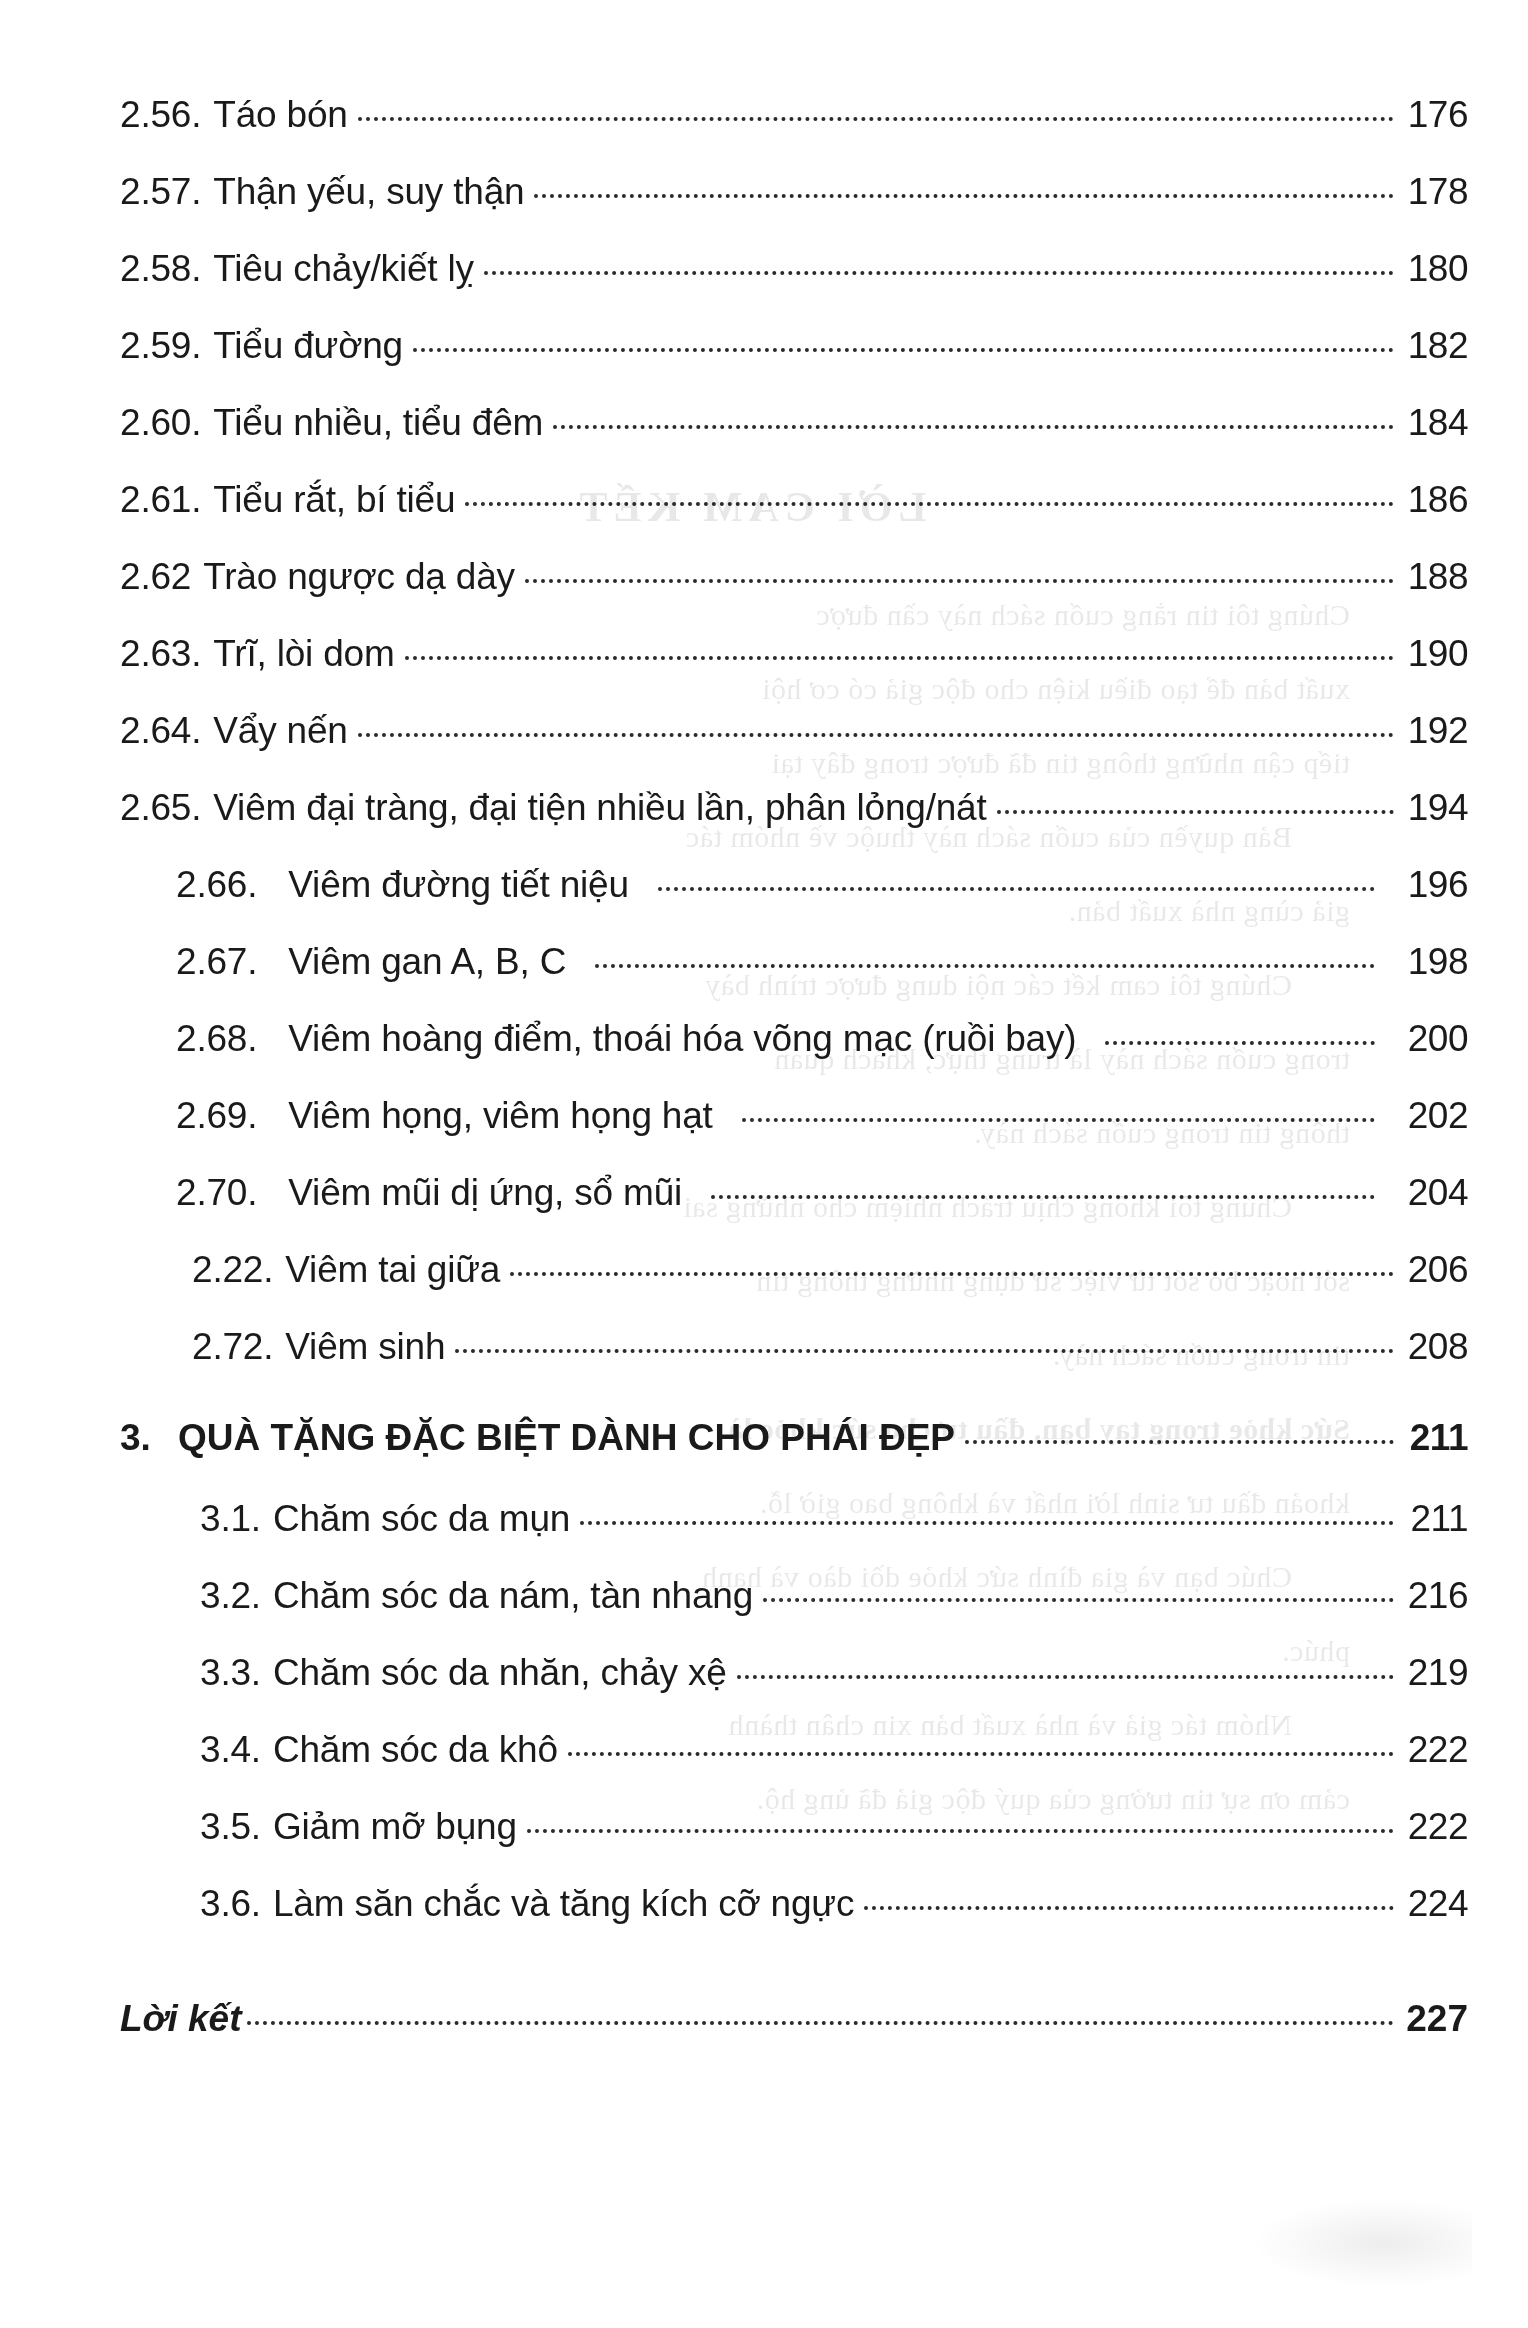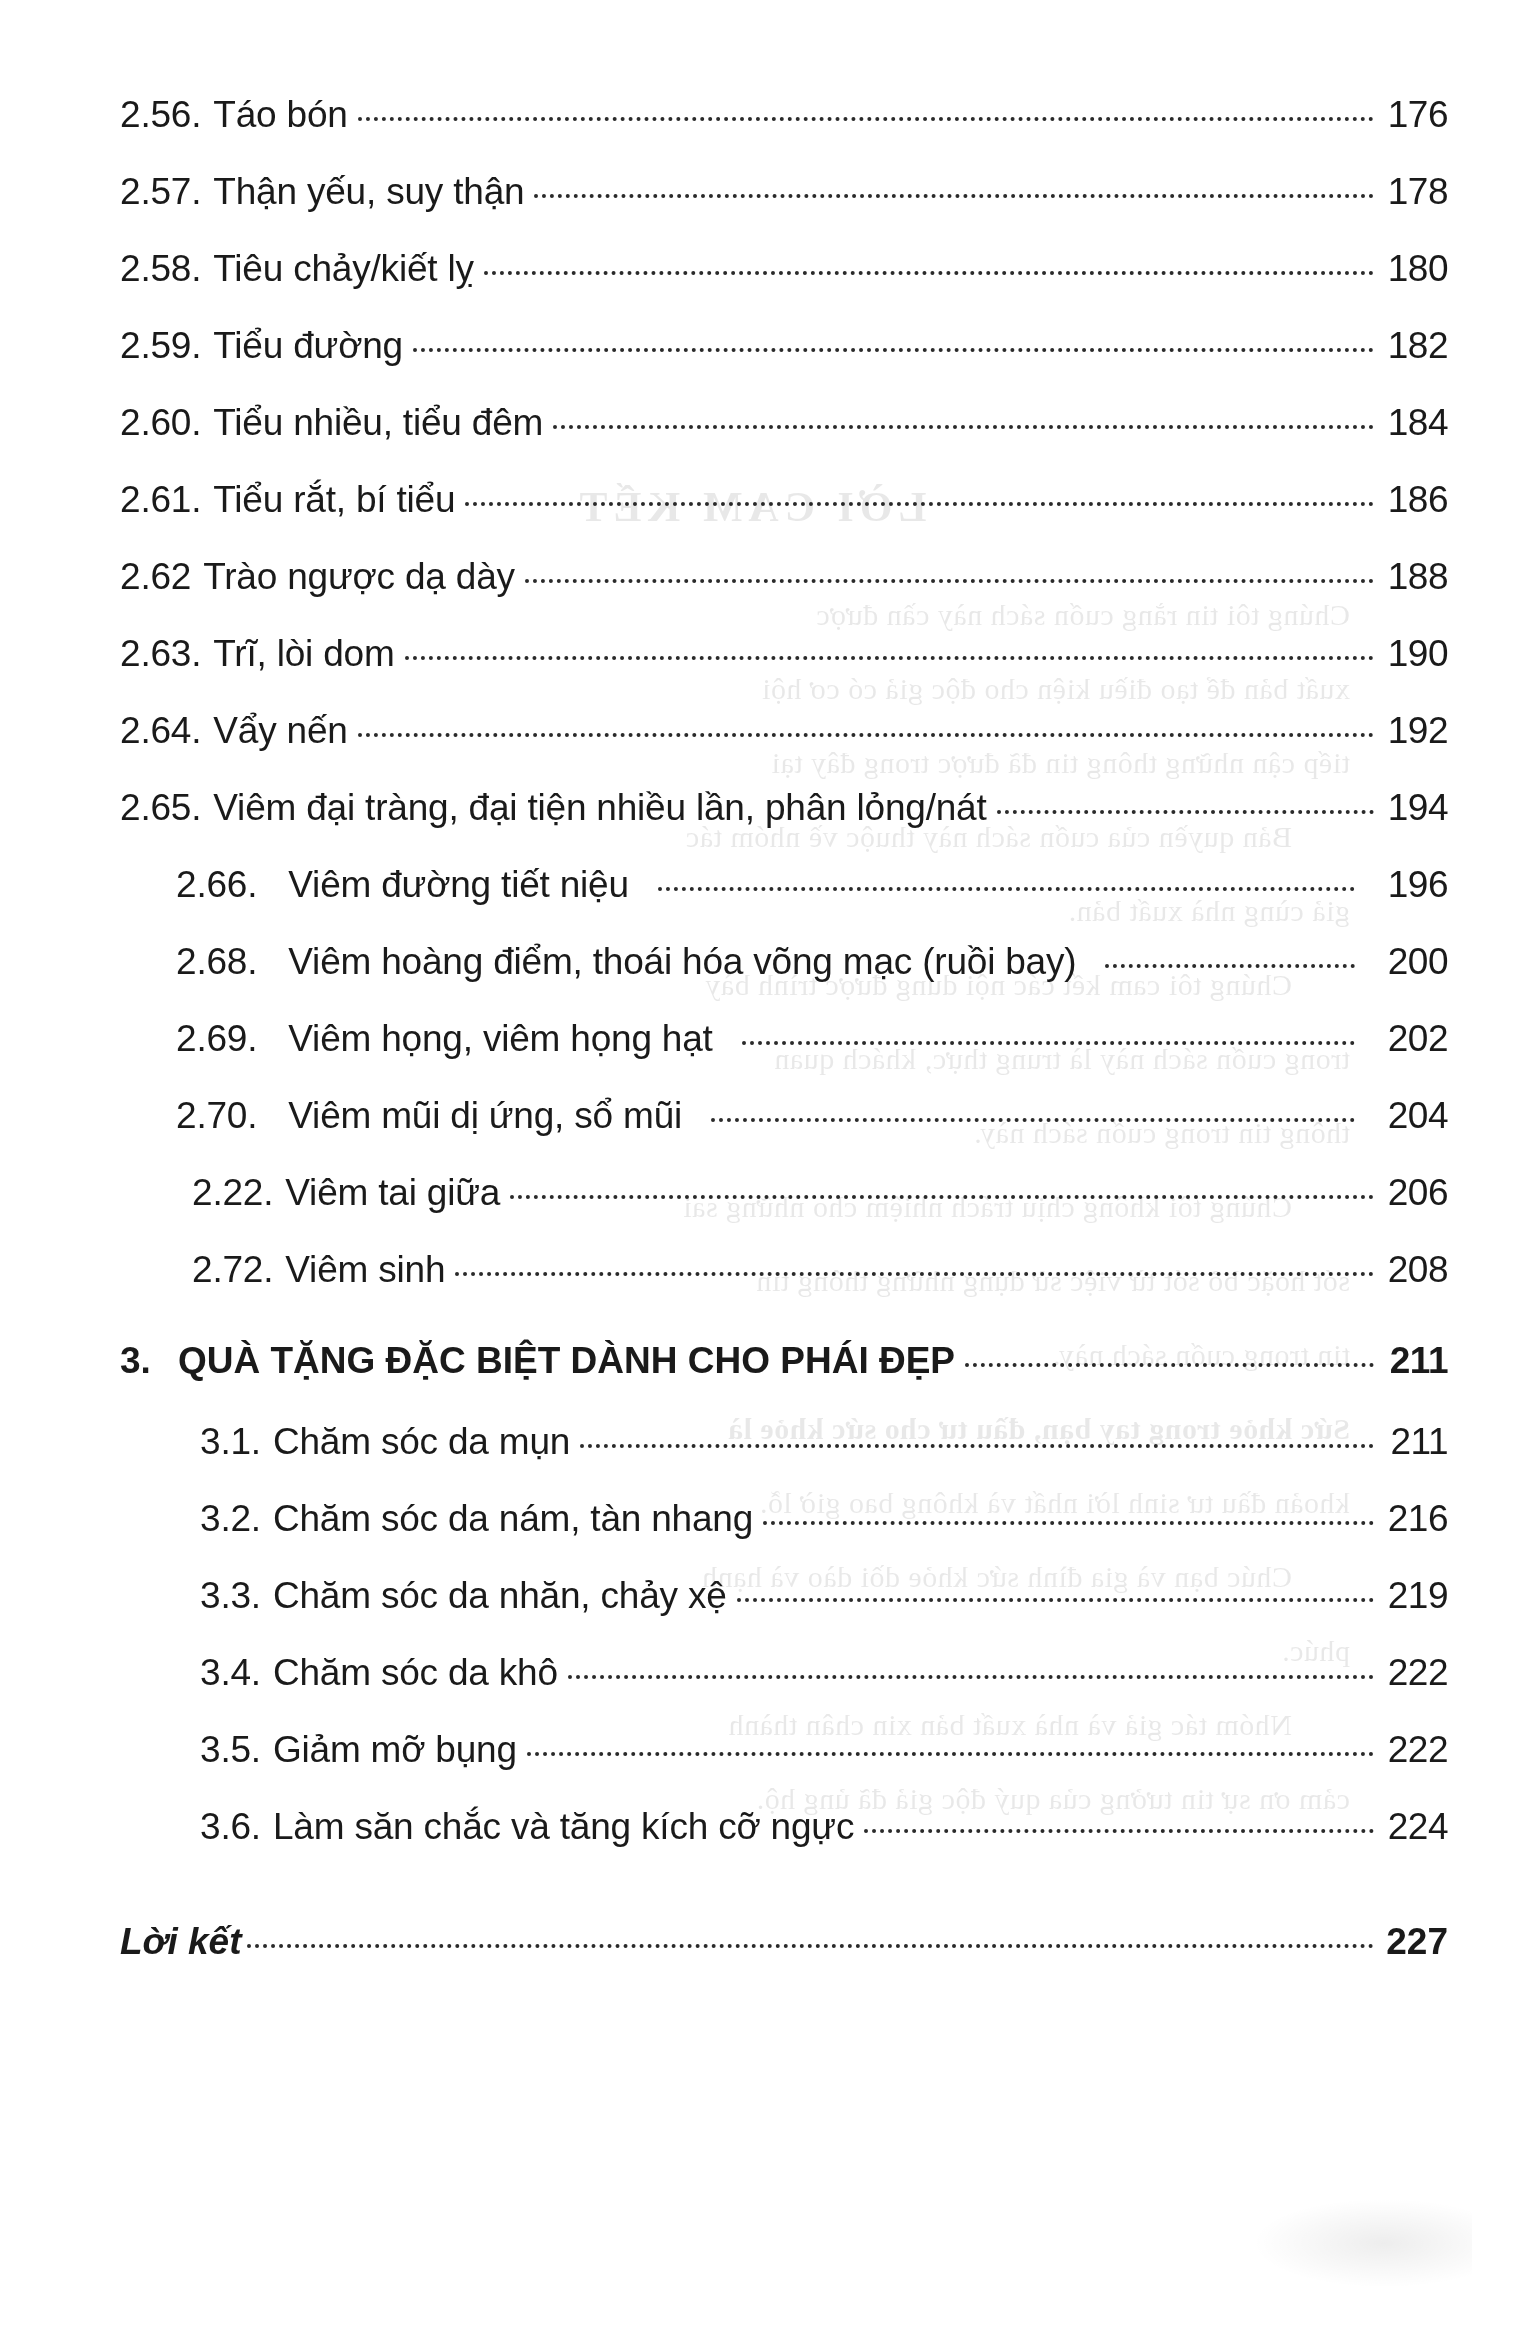--- a/index.html
+++ b/index.html
@@ -39,21 +39,21 @@
     letter-spacing: 6px;
     margin-bottom: 34px;
   }
   .bleed-through .bt-line { white-space: nowrap; }
   .bleed-through .bt-ind { padding-left: 58px; }
   .bleed-through .bt-bold { font-weight: bold; }
 
   .page {
     position: absolute;
     inset: 0;
-    padding: 96px 80px 0 120px;
+    padding: 96px 60px 0 120px;
     box-sizing: border-box;
     border-radius: 14px;
   }
 
   .toc {
     position: relative;
     z-index: 2;
   }
 
   .entry {
@@ -231,20 +231,26 @@
       <span class="page-no">194</span>
     </div>
 
     <div class="entry lvl2">
       <span class="label">2.66.</span>
       <span class="label" style="padding-left:12px">Viêm đường tiết niệu</span>
       <span class="dots"></span>
       <span class="page-no">196</span>
     </div>
 
+    <div class="entry lvl2">
+      <span class="label">2.67.</span>
+      <span class="label" style="padding-left:12px">Viêm gan A, B, C</span>
+      <span class="dots"></span>
+      <span class="page-no">198</span>
+    </div>
 
     <div class="entry lvl2">
       <span class="label">2.68.</span>
       <span class="label" style="padding-left:12px">Viêm hoàng điểm, thoái hóa võng mạc (ruồi bay)</span>
       <span class="dots"></span>
       <span class="page-no">200</span>
     </div>
 
     <div class="entry lvl2">
       <span class="label">2.69.</span>

